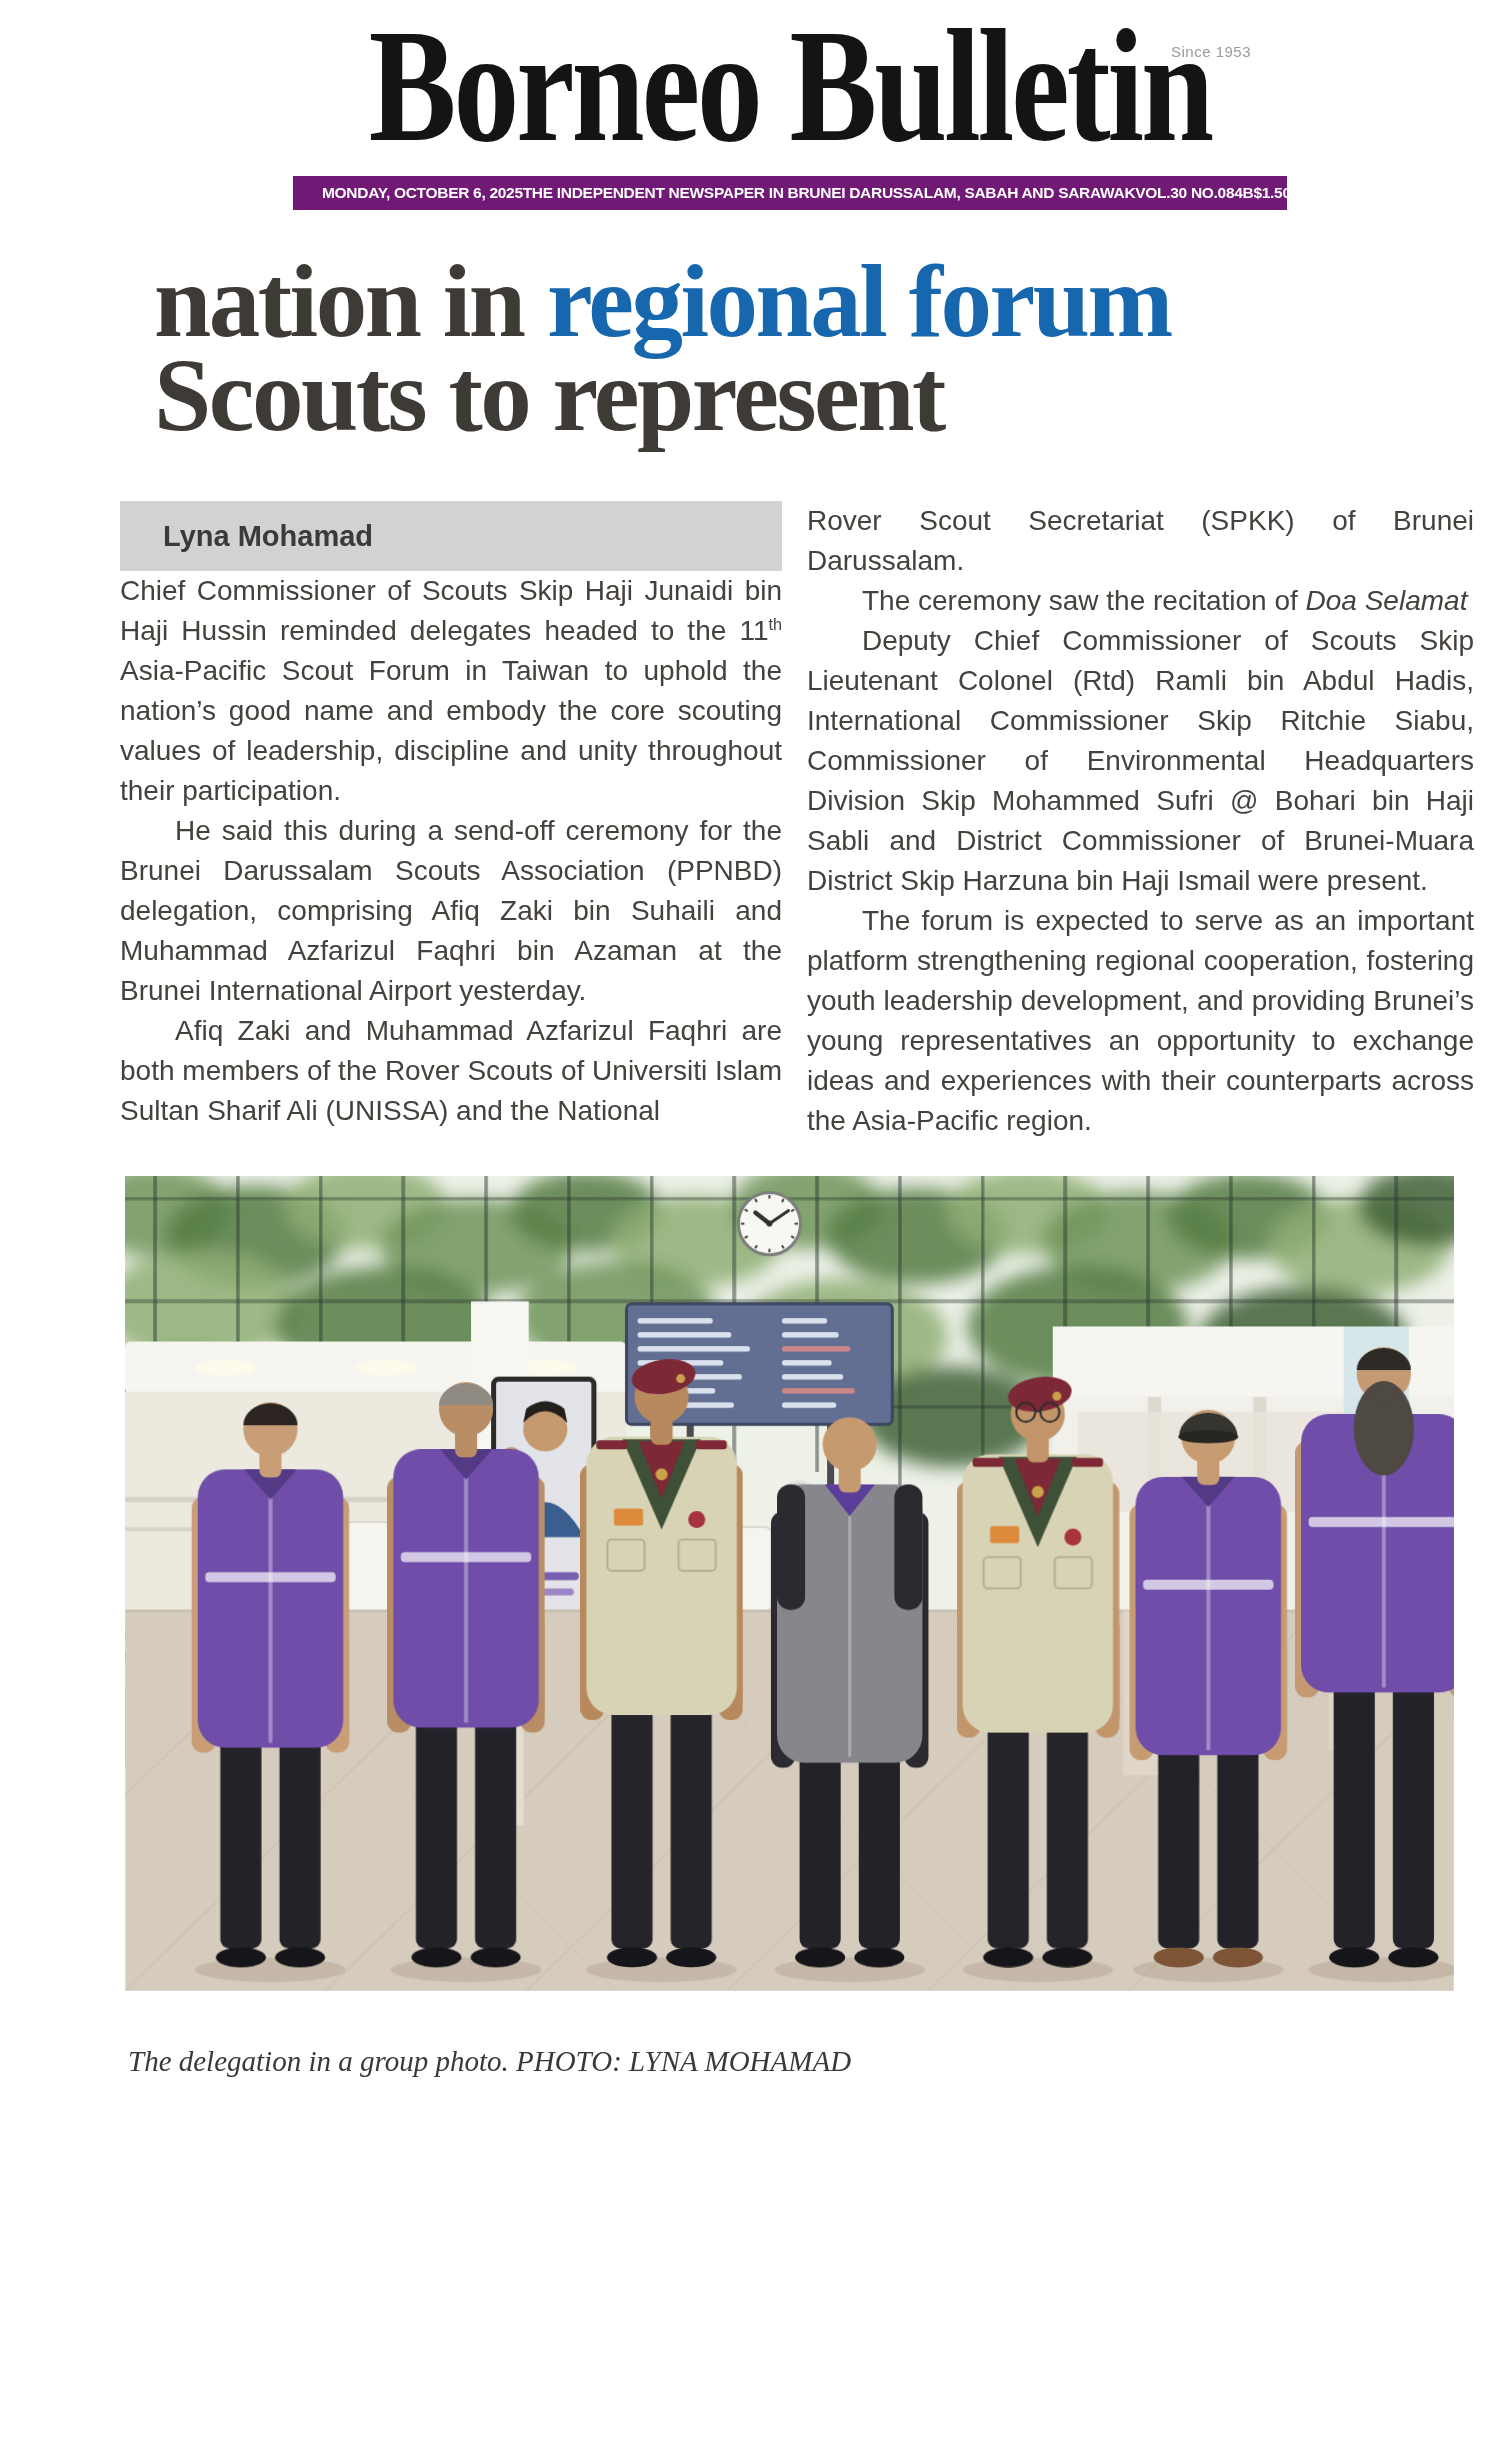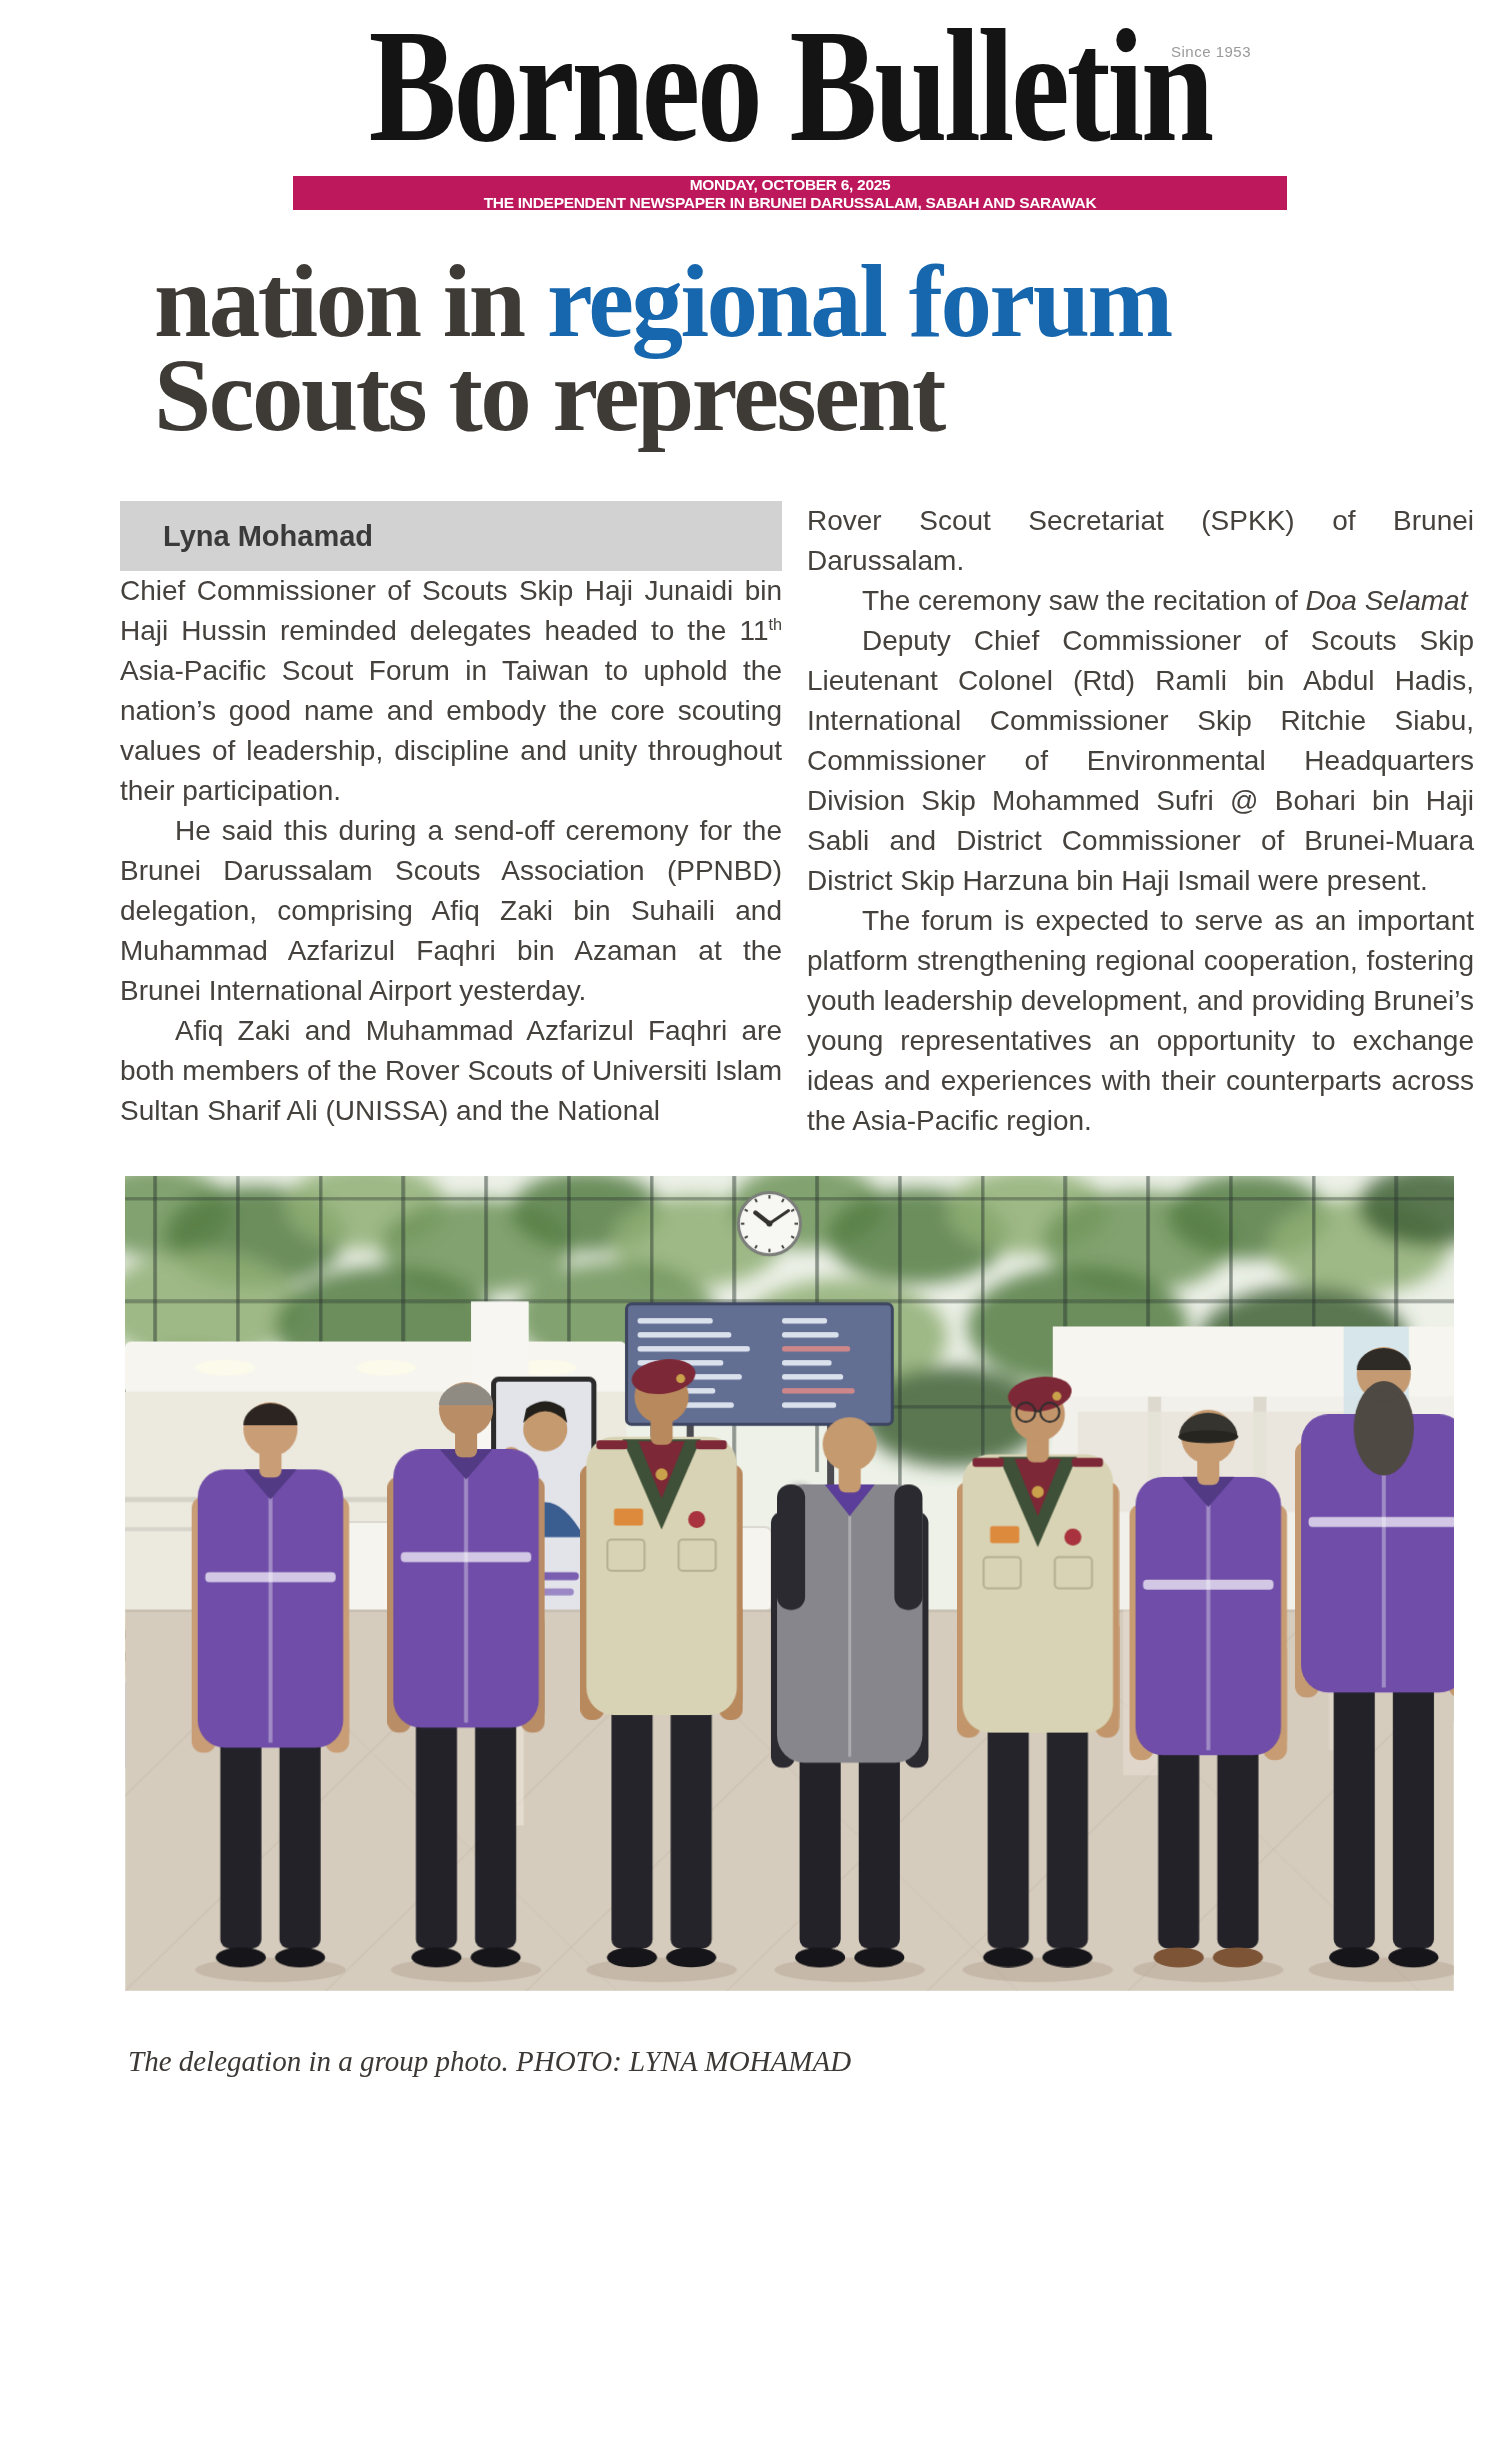--- a/index.html
+++ b/index.html
@@ -37,21 +37,21 @@
 </head>
 <body>
 
 <div class="page">
 
   <div class="masthead">
     <div class="masthead-title" style="color: rgb(20, 20, 20);">Borneo Bulletin</div>
     <div class="since">Since 1953</div>
   </div>
 
-  <div class="topbar" id="topbar" style="background: #be185d; flex-direction: column;">
+  <div class="topbar" id="topbar" style="background: #701a75;">
     <span>MONDAY, OCTOBER 6, 2025</span>
     <span>THE INDEPENDENT NEWSPAPER IN BRUNEI DARUSSALAM, SABAH AND SARAWAK</span>
     <span>VOL.30  NO.084</span>
     <span>B$1.50</span>
   </div>
 
   <div class="headline" id="headline">
     <div>
       <span id="hl2a" style="color: rgb(62, 58, 54);">nation in </span><span id="hl2b" style="color: rgb(23, 103, 174);">regional forum</span>
     </div>

